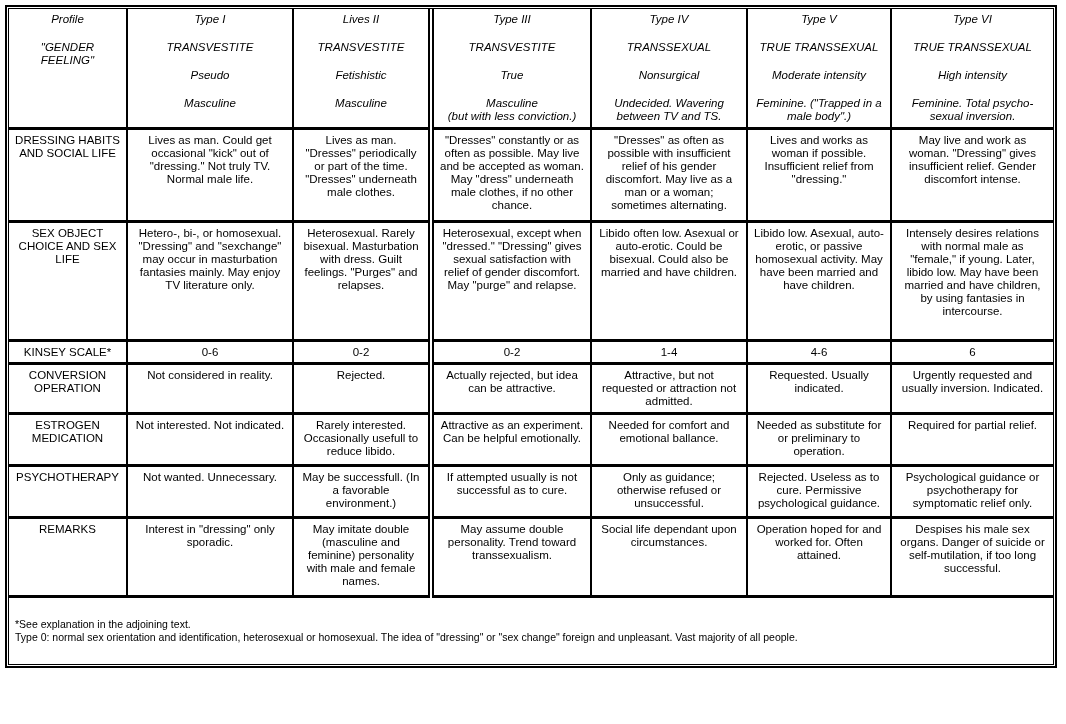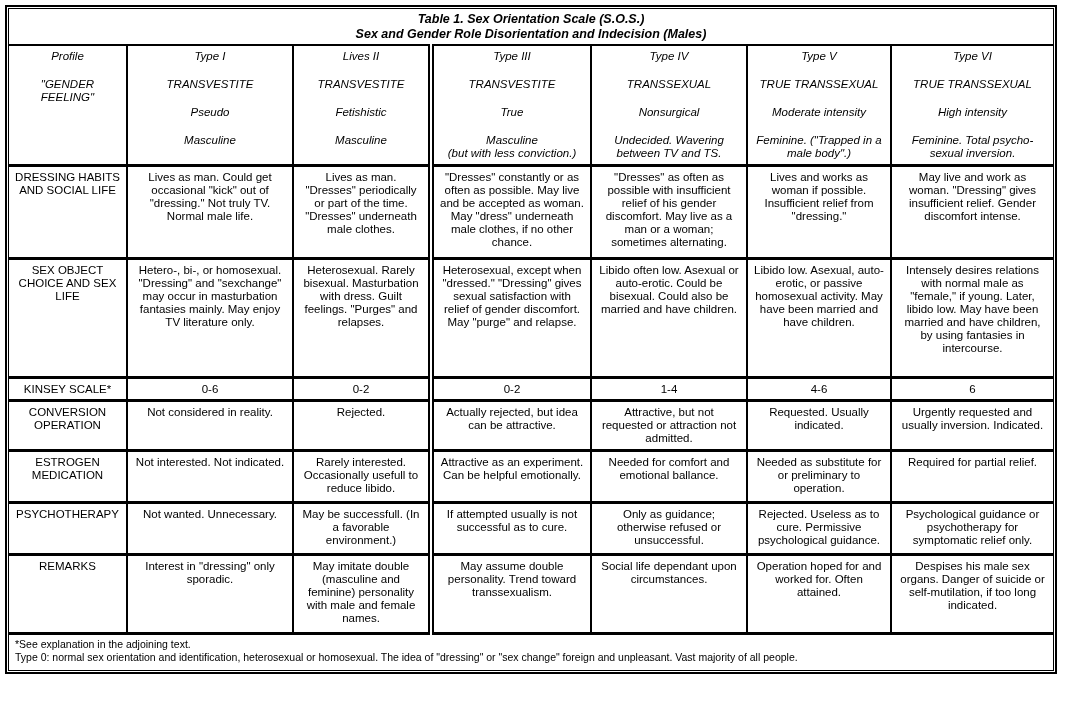--- a/index.html
+++ b/index.html
@@ -29,45 +29,39 @@
   tr.r-kinsey { height:23px; }
   tr.r-kinsey td { vertical-align:middle; padding:2px; }
   tr.r-conversion { height:48px; }
   tr.r-estrogen { height:52px; }
   tr.r-psycho { height:52px; }
   tr.r-remarks { height:79px; }
   
   td.dbl { border-left:6px double #000; }
   
   tr.r-foot { height:36px; border-bottom:0; }
-  tr.r-foot td { text-align:left; font-size:10.5px; line-height:13px; padding:3px 6px; }
+  tr.r-foot td { text-align:left; font-size:10.5px; line-height:13px; padding:20px 6px; }
 </style>
 </head>
 <body>
 
 <div class="frame-outer">
 <div class="frame-inner">
 <table class="sos">
   <colgroup>
     <col style="width:118px">
           <col style="width:166px">
           <col style="width:138px">
     <col style="width:160px">
           <col style="width:156px">
           <col style="width:144px">
           <col>
   </colgroup>
 
   <tbody>
-          <tr class="r-title">
-    <td colspan="7">
-      <div>Table 1. Sex Orientation Scale (S.O.S.)</div>
-      <div>Sex and Gender Role Disorientation and Indecision (Males)</div>
-    </td>
-  </tr>
 
 
   <tr class="r-header">
     <td class="hlabel">
       <div class="hl">Profile</div>
       <div class="hl0">"GENDER FEELING"</div>
     </td>
     <td>
       <div class="hl">Type I</div>
       <div class="hl">TRANSVESTITE</div>
@@ -172,21 +166,21 @@
     <td>Psychological guidance or psychotherapy for symptomatic relief only.</td>
   </tr>
 
   <tr class="r-remarks">
     <td>REMARKS</td>
     <td>Interest in "dressing" only sporadic.</td>
     <td>May imitate double (masculine and feminine) personality with male and female names.</td>
     <td class="dbl">May assume double personality. Trend toward transsexualism.</td>
     <td>Social life dependant upon circumstances.</td>
     <td>Operation hoped for and worked for. Often attained.</td>
-    <td>Despises his male sex organs. Danger of suicide or self-mutilation, if too long indicated.</td>
+    <td>Despises his male sex organs. Danger of suicide or self-mutilation, if too long successful.</td>
   </tr>
 
   <tr class="r-foot">
     <td colspan="7">
       <div>*See explanation in the adjoining text.</div>
       <div>Type 0: normal sex orientation and identification, heterosexual or homosexual. The idea of "dressing" or "sex change" foreign and unpleasant. Vast majority of all people.</div>
     </td>
   </tr>
 </tbody>
       </table>

